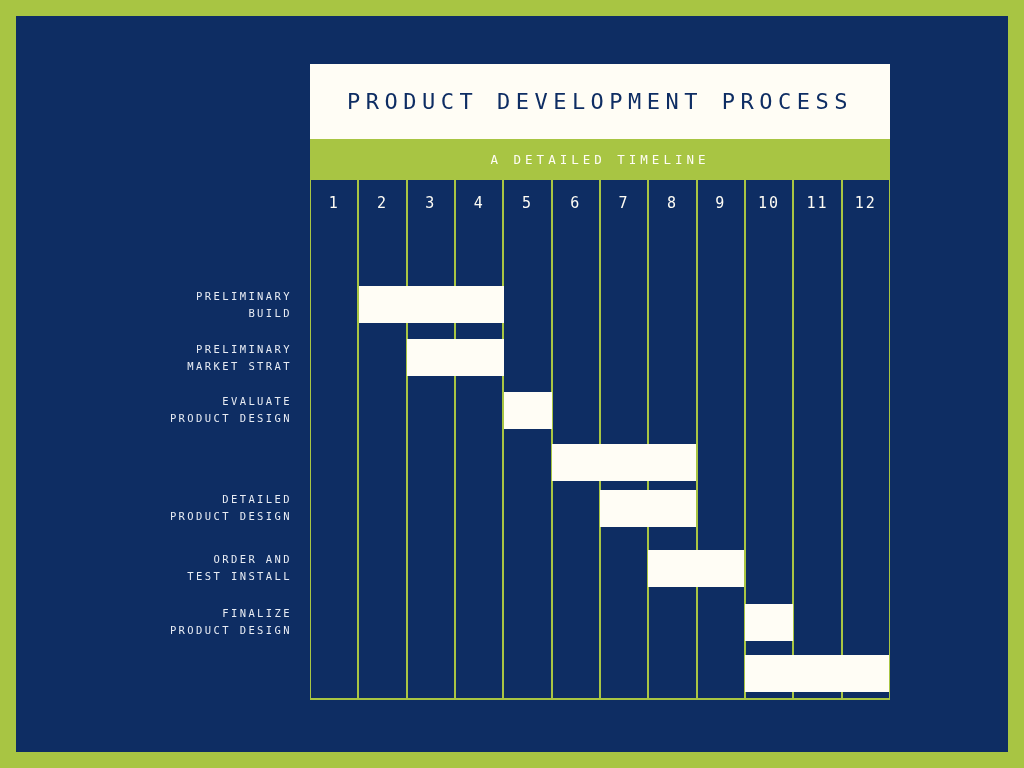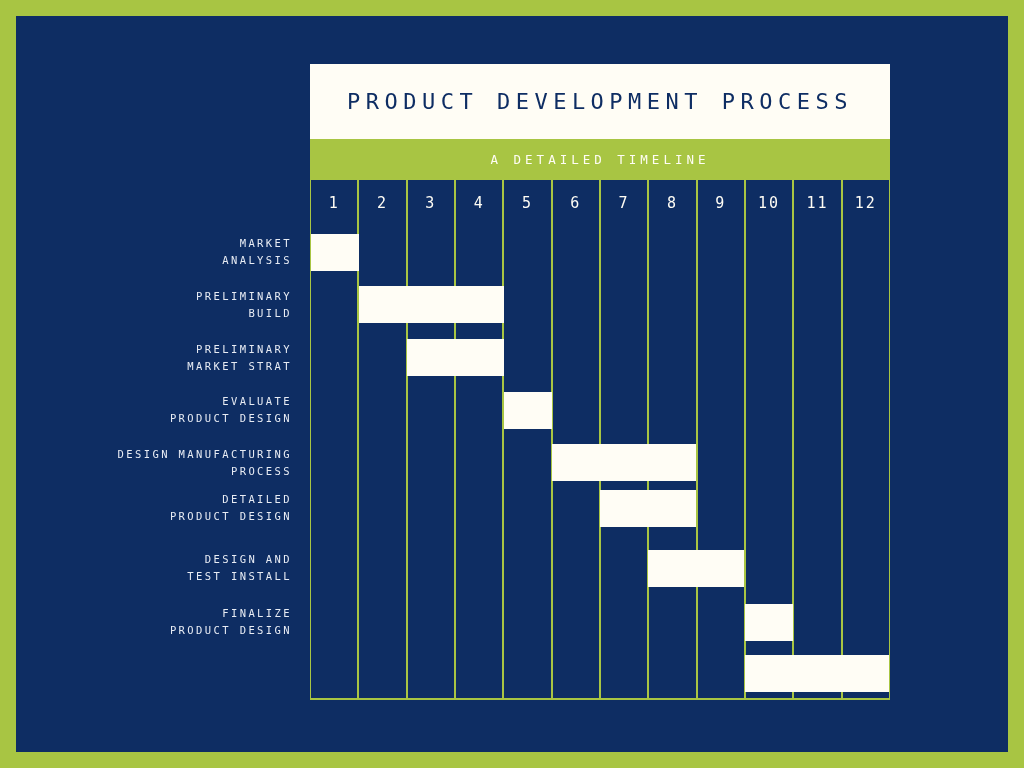--- a/index.html
+++ b/index.html
@@ -180,27 +180,20 @@
         <div class="grid-col"></div>
         <div class="grid-col"></div>
         <div class="grid-col"></div>
         <div class="grid-col"></div>
         <div class="grid-col"></div>
         <div class="grid-col"></div>
         <div class="grid-col"></div>
       </div>
 
     <div id="rows-layer">
-        <div class="task-row" style="top: 0px; height: 52.6667px;">
-          <div class="task-label" style="height: 52.6667px;">
-            <span>MARKET</span>
-            <span>ANALYSIS</span>
-          </div>
-          <div class="bar" style="left: 295px; width: 48.1667px; top: 7.83333px;"></div>
-        </div>
         <div class="task-row" style="top: 52.6667px; height: 52.6667px;">
           <div class="task-label" style="height: 52.6667px;">
             <span>PRELIMINARY</span>
             <span>BUILD</span>
           </div>
           <div class="bar" style="left: 343.167px; width: 144.5px; top: 7.83333px;"></div>
         </div>
         <div class="task-row" style="top: 105.333px; height: 52.6667px;">
           <div class="task-label" style="height: 52.6667px;">
             <span>PRELIMINARY</span>
@@ -209,36 +202,32 @@
           <div class="bar" style="left: 391.333px; width: 96.3333px; top: 7.83333px;"></div>
         </div>
         <div class="task-row" style="top: 158px; height: 52.6667px;">
           <div class="task-label" style="height: 52.6667px; text-align: right;">
             <span>EVALUATE</span>
             <span>PRODUCT DESIGN</span>
           </div>
           <div class="bar" style="left: 487.667px; width: 48.1667px; top: 7.83333px;"></div>
         </div>
         <div class="task-row" style="top: 210.667px; height: 52.6667px;">
-          <div class="task-label" style="height: 52.6667px;">
-            <span>DESIGN MANUFACTURING</span>
-            <span>PROCESS</span>
-          </div>
           <div class="bar" style="left: 535.833px; width: 144.5px; top: 7.83333px;"></div>
         </div>
         <div class="task-row" style="top: 256px; height: 52.6667px;">
           <div class="task-label" style="height: 52.6667px;">
             <span>DETAILED</span>
             <span>PRODUCT DESIGN</span>
           </div>
           <div class="bar" style="left: 584px; width: 96.3333px; top: 7.83333px;"></div>
         </div>
         <div class="task-row" style="top: 316px; height: 52.6667px;">
           <div class="task-label" style="height: 52.6667px;">
-            <span>DESIGN AND</span>
+            <span>ORDER AND</span>
             <span>TEST INSTALL</span>
           </div>
           <div class="bar" style="left: 632.167px; width: 96.3333px; top: 7.83333px;"></div>
         </div>
         <div class="task-row" style="top: 370px; height: 52.6667px;">
           <div class="task-label" style="height: 52.6667px;">
             <span>FINALIZE</span>
             <span>PRODUCT DESIGN</span>
           </div>
           <div class="bar" style="left: 728.5px; width: 48.1667px; top: 7.83333px;"></div>

